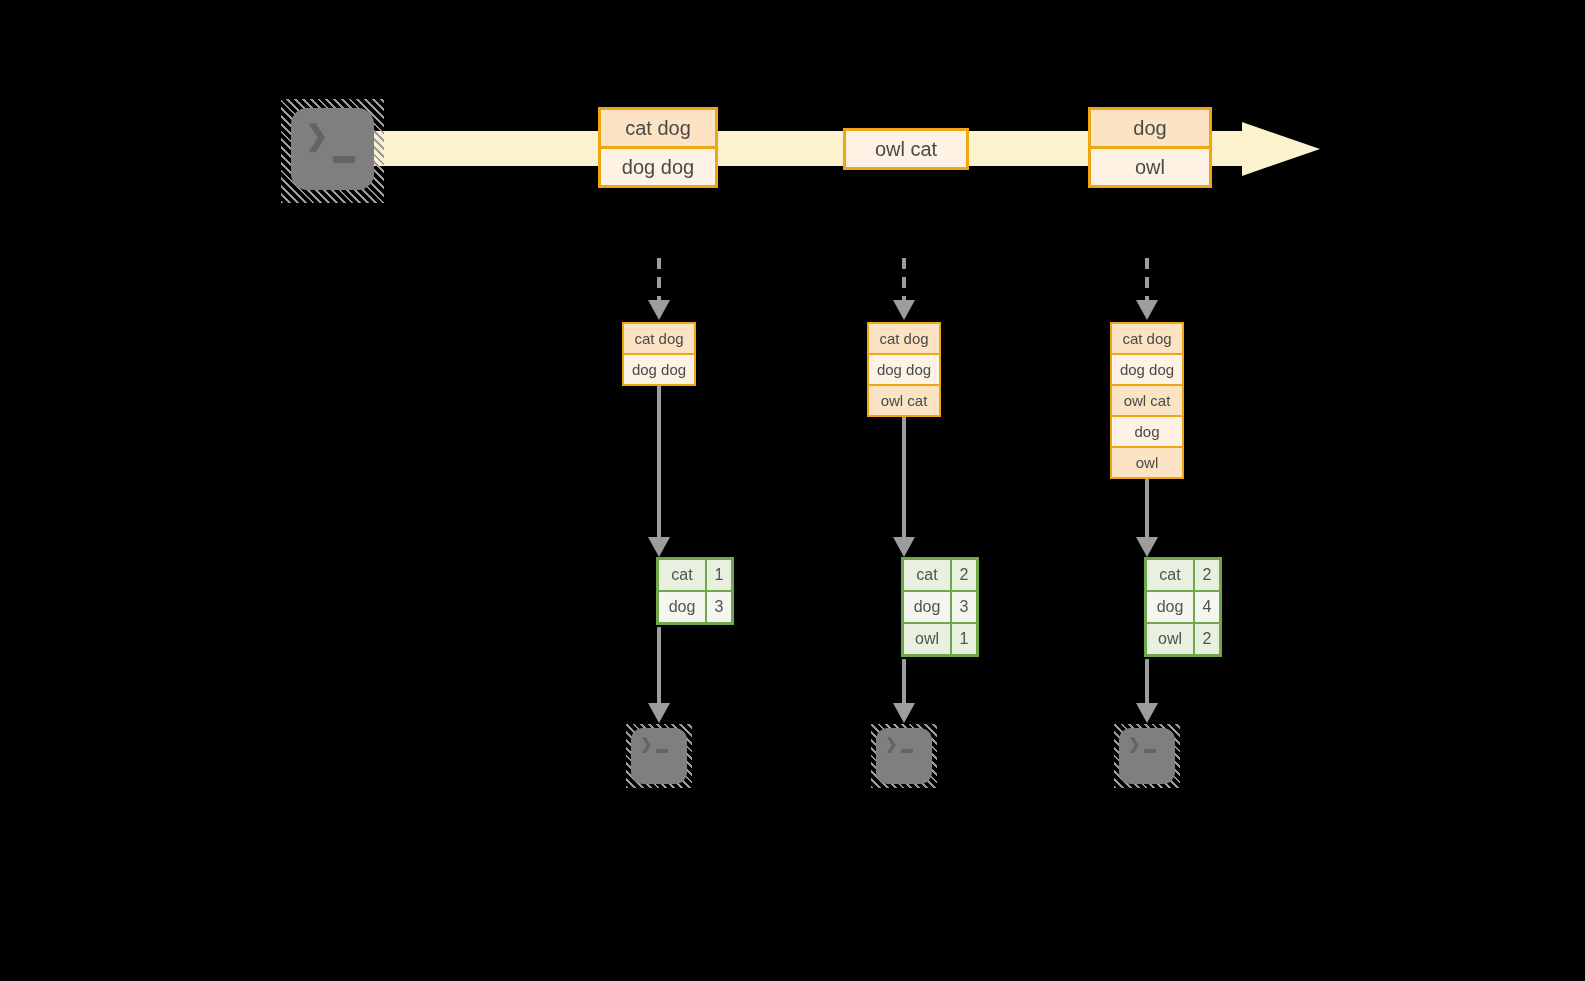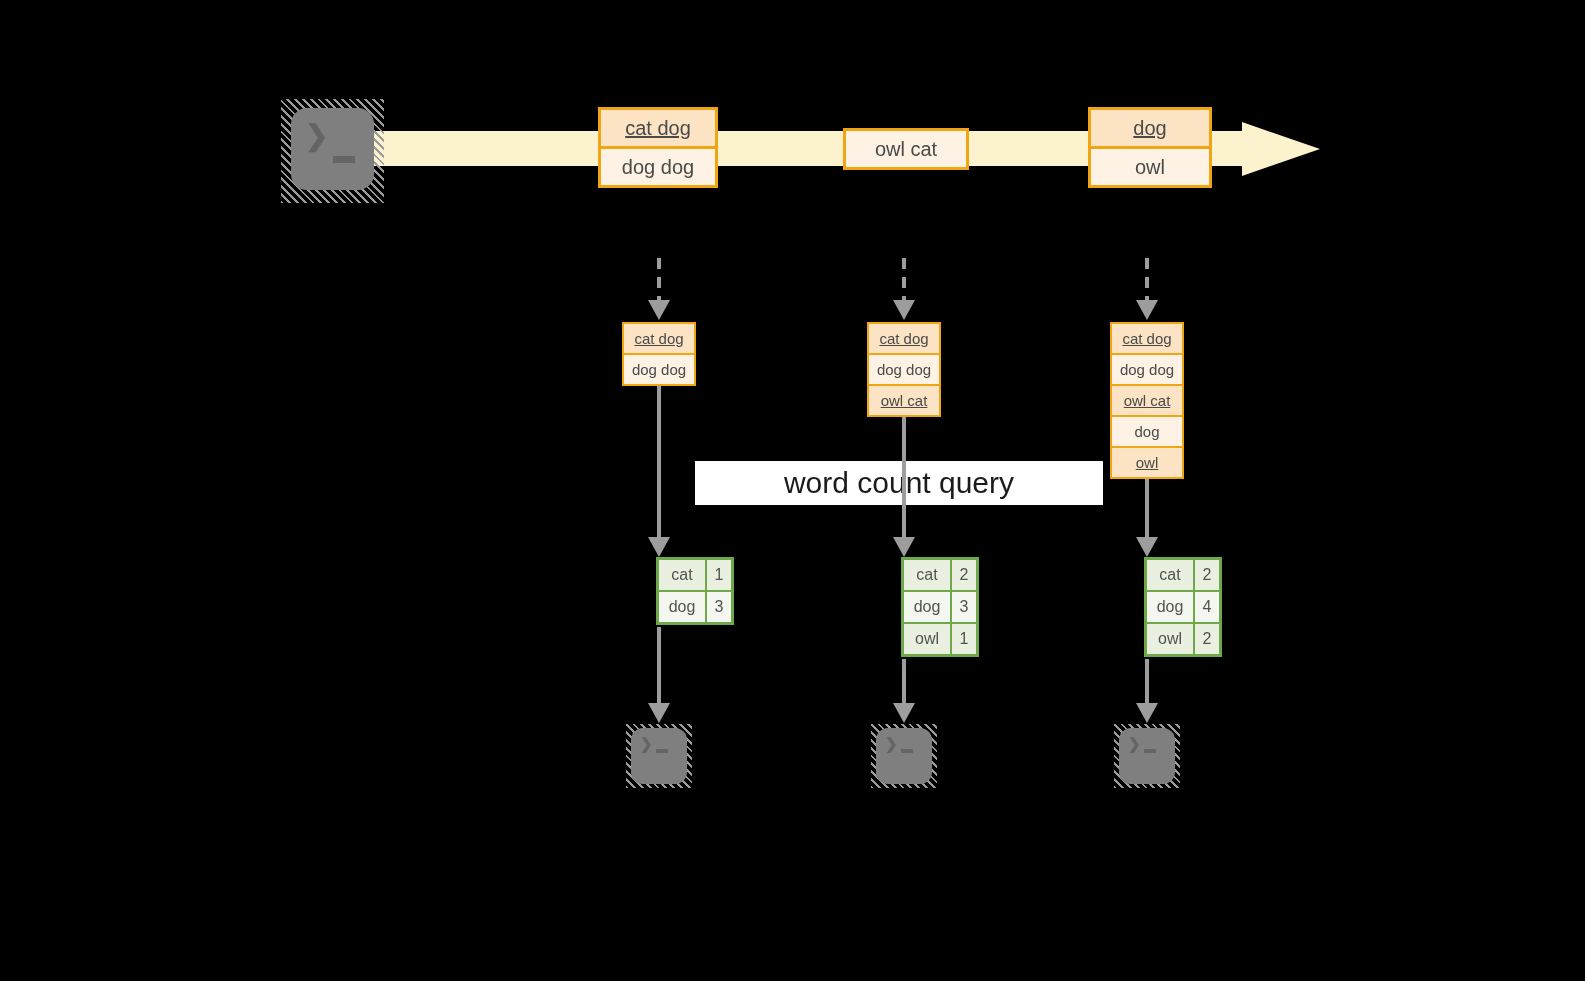--- a/index.html
+++ b/index.html
@@ -21,21 +21,21 @@
     border-top:27px solid transparent; border-bottom:27px solid transparent;
     border-left:78px solid #FCF2CE; }
 
   
   .ebox { position:absolute; border:3px solid #F0A513; z-index:3; box-sizing:content-box; }
   .erow { height:36px; line-height:36px; text-align:center; font-size:20px; color:#4a4a4a; }
   .erow.sep { border-top:3px solid #F0A513; }
   .stack { position:absolute; border:2px solid #F0A513; width:70px; z-index:6; }
   .srow { height:29px; line-height:29px; text-align:center; font-size:15px; color:#4a4a4a; }
   .srow.sep { border-top:2px solid #F0A513; }
-  .fill-peach { background:#FBE3C4;text-decoration:underline; }
+  .fill-peach { background:#FBE3C4; }
   .fill-cream { background:#FDF2E3; }
 
   
   .vline { position:absolute; width:4px; background:#9D9D9D; z-index:7; }
   .vdash { position:absolute; width:4px; z-index:7;
     background:repeating-linear-gradient(180deg,#9D9D9D 0 11px,transparent 11px 19px); }
   .ahead { position:absolute; width:0; height:0; z-index:7;
     border-left:11px solid transparent; border-right:11px solid transparent;
     border-top:20px solid #9D9D9D; }
 
@@ -95,21 +95,20 @@
     <div class="srow fill-peach sep">owl cat</div>
   </div>
   <div class="stack" style="left:1110px; top:322px;">
     <div class="srow fill-peach">cat dog</div>
     <div class="srow fill-cream sep">dog dog</div>
     <div class="srow fill-peach sep">owl cat</div>
     <div class="srow fill-cream sep">dog</div>
     <div class="srow fill-peach sep">owl</div>
   </div>
 
-  <div class="banner">word count query</div>
 
   <div class="vline" style="left:657px; top:386px; height:151px;"></div>
   <div class="ahead" style="left:648px; top:537px;"></div>
   <div class="vline" style="left:902px; top:417px; height:120px;"></div>
   <div class="ahead" style="left:893px; top:537px;"></div>
   <div class="vline" style="left:1145px; top:479px; height:58px;"></div>
   <div class="ahead" style="left:1136px; top:537px;"></div>
 
   <div class="gtable" style="left:620px; top:557px;">
     <div class="gcell ga">cat</div>

